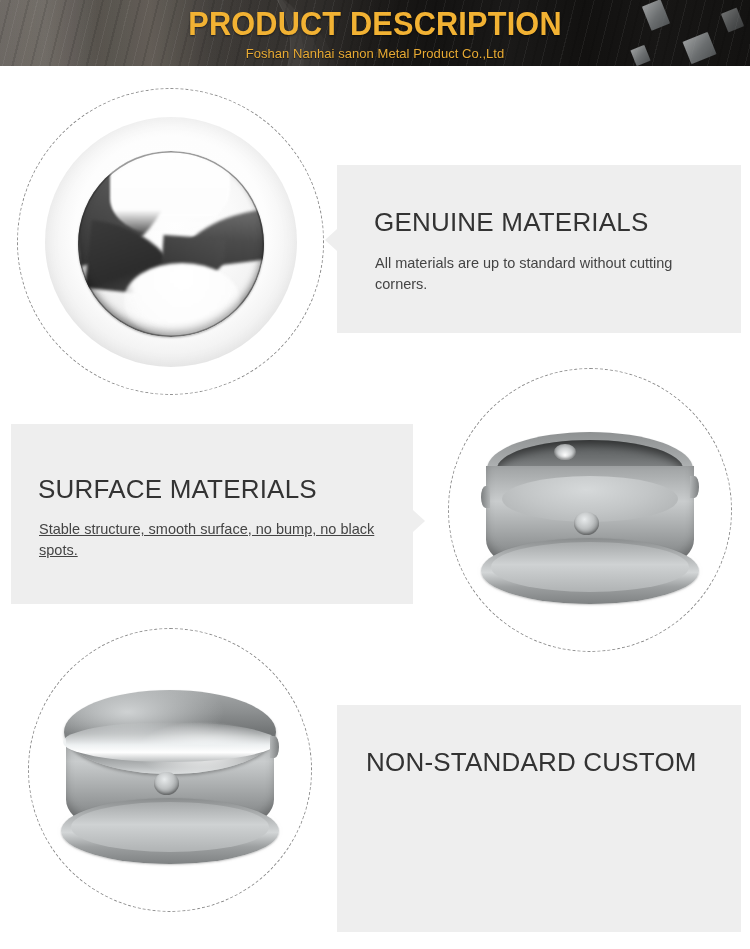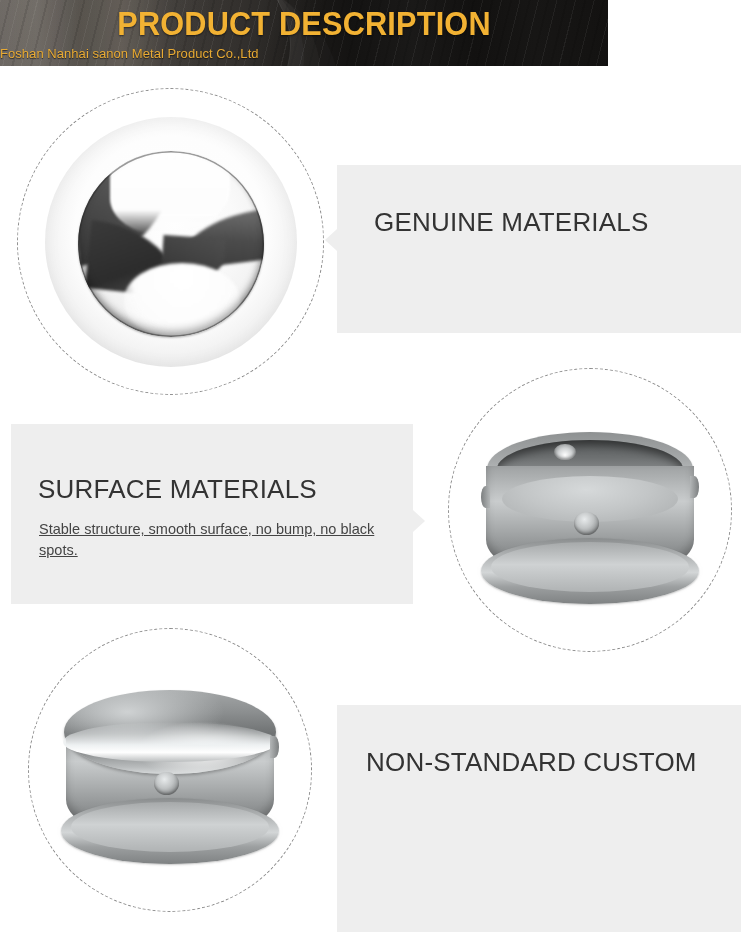--- a/index.html
+++ b/index.html
@@ -14,21 +14,21 @@
     overflow: hidden;
     font-family: "Liberation Sans", sans-serif;
     -webkit-font-smoothing: antialiased;
   }
 
   
   .banner {
     position: absolute;
     left: 0;
     top: 0;
-    width: 608px;
+    width: 750px;
     height: 66px;
     overflow: hidden;
     background: #6d28d9;
   }
   
   .banner-bg {
     position: absolute;
     inset: 0;
     background:
       linear-gradient(105deg, rgba(255,255,255,0.10) 0%, rgba(255,255,255,0.00) 14%),
@@ -90,20 +90,21 @@
     line-height: 38px;
     font-weight: bold;
     letter-spacing: 0.2px;
     transform: scaleX(0.93);
     text-shadow: 0 1px 2px rgba(0,0,0,0.55);
   }
   .banner-subtitle {
     position: absolute;
     left: 0; right: 0;
     top: 46px;
+    text-align: center;
     color: #e8aa33;
     font-size: 13px;
     line-height: 16px;
     letter-spacing: 0.05px;
     text-shadow: 0 1px 1px rgba(0,0,0,0.6);
   }
 
   
   .photo {
     position: absolute;
@@ -398,20 +399,21 @@
       <div class="p1-hl"></div>
       <div class="p1-hl2"></div>
       <div class="p1-rim"></div>
     </div>
   </div>
 </div>
 
 <div class="panel" id="panel-1">
   <div class="notch notch-left"></div>
   <div class="panel-title">GENUINE MATERIALS</div>
+  <div class="panel-desc">All materials are up to standard without cutting corners.</div>
 </div>
 
 <div class="photo" id="photo-2">
   <div class="photo-inner">
     <div class="cap-shadow"></div>
     <div class="cap-top"></div>
     <div class="cap-bore"></div>
     <div class="cap-body"></div>
     <div class="cap-floor"></div>
     <div class="cap-flange"></div>

